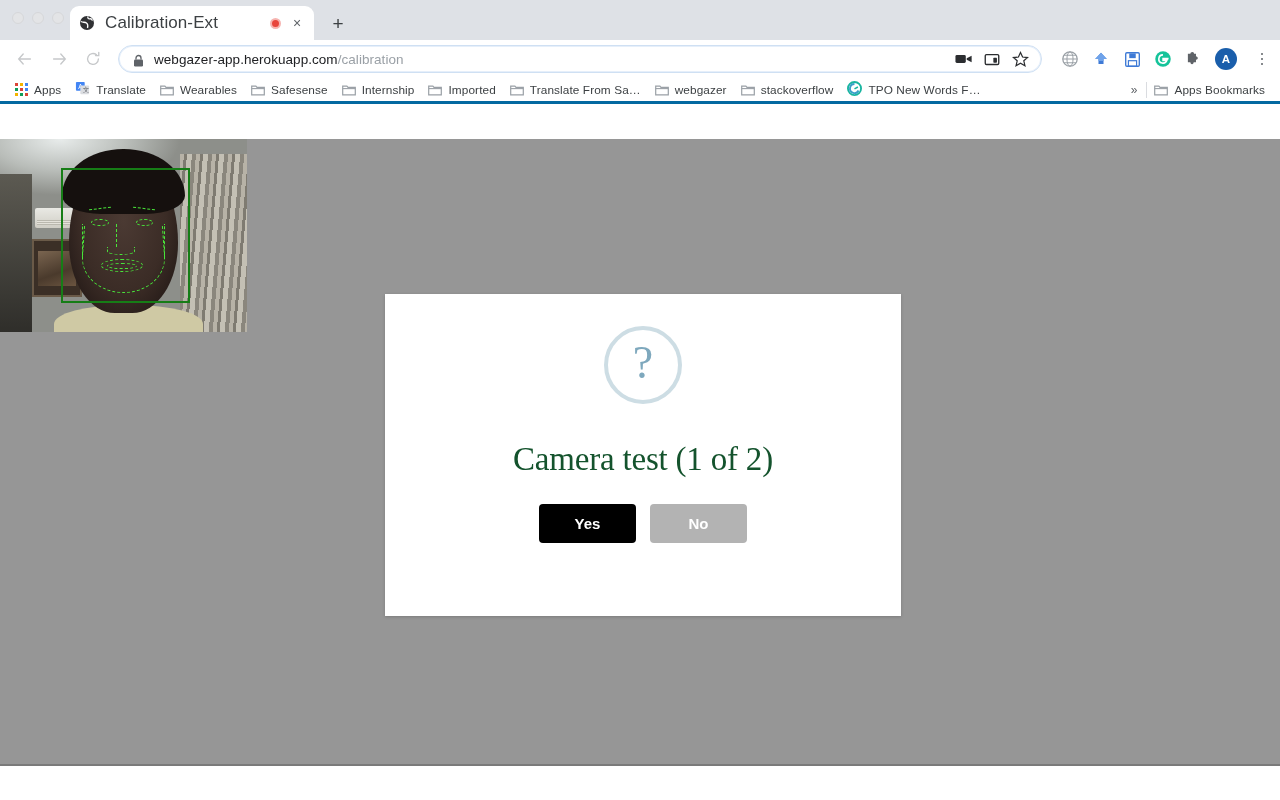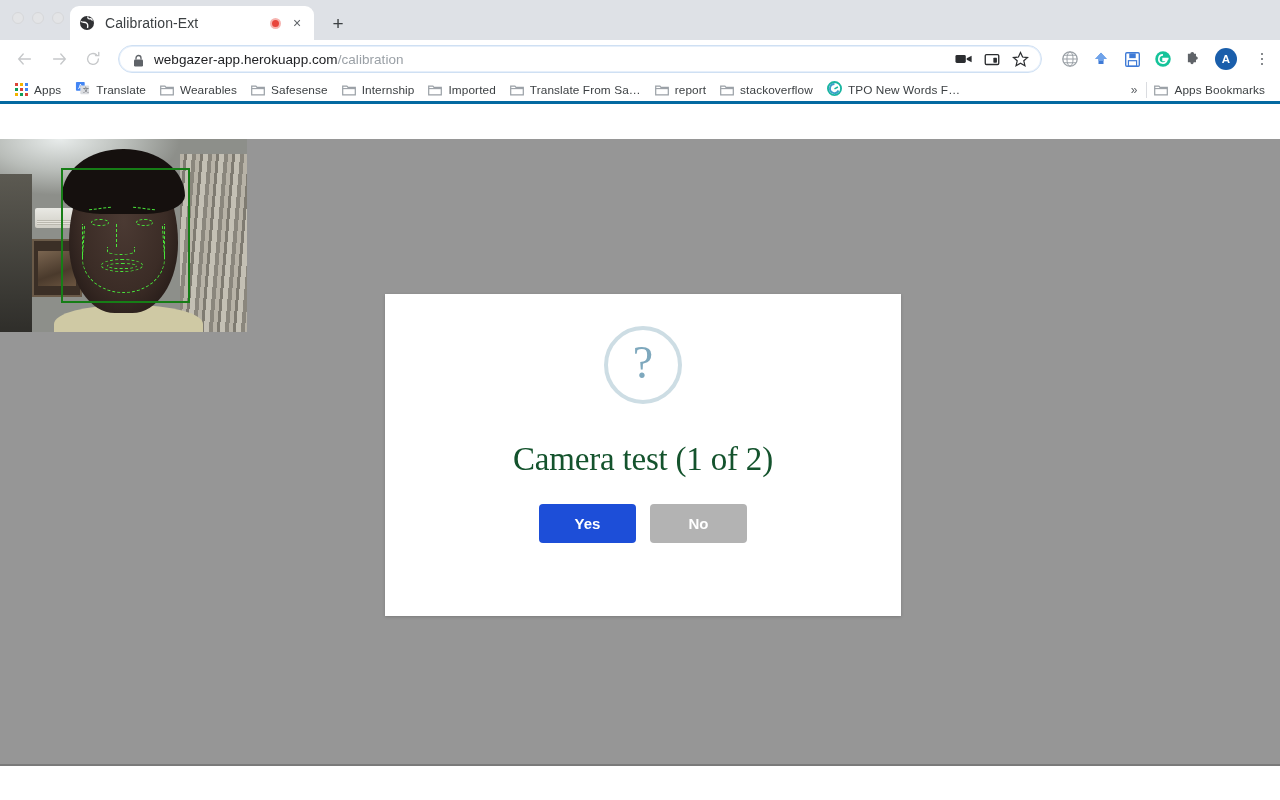--- a/index.html
+++ b/index.html
@@ -27,21 +27,21 @@
     margin-left: 62px;
     width: 244px; height: 34px;
     background: #ffffff;
     border-radius: 9px 9px 0 0;
     display: flex; align-items: center;
     padding: 0 9px;
     position: relative;
   }
   .tab-favicon { width:16px; height:16px; flex:0 0 16px; margin-right:10px; }
   .tab-title {
-    font-size: 14px; color: #3c4043; white-space: nowrap;
+    font-size: 17px; color: #3c4043; white-space: nowrap;
     overflow: hidden; text-overflow: ellipsis; flex: 1 1 auto;
     letter-spacing: .1px;
   }
   .rec-dot {
     width:11px; height:11px; border-radius:50%;
     background:#e8453c; border:2px solid #f6b4b0; flex:0 0 11px; margin-right:8px;
   }
   .tab-close {
     width:16px; height:16px; flex:0 0 16px; color:#5f6368;
     display:flex; align-items:center; justify-content:center; font-size:14px; line-height:1;
@@ -193,21 +193,21 @@
     font-family:"Liberation Serif", serif;
     font-size:16.5px; color:#3f3f3f; margin-top:12px;
   }
   .modal-btns { margin-top:26px; display:flex; justify-content:center; gap:14px; }
   .btn {
     border:none; border-radius:4px;
     font-family:"Liberation Sans", sans-serif;
     font-size:15px; font-weight:bold; color:#ffffff;
     width:97px; height:39px; cursor:pointer;
   }
-  .btn-yes { background:#1d4ed8; }
+  .btn-yes { background:#000000; }
   .btn-no  { background:#b3b3b3; }
 
   .report-btn {
     position:absolute; right:0px; bottom:37px;
     width:160px; height:42px;
     background:#1d5b8c; border:none; border-radius:4px;
     color:#a8aaac; font-size:15px;
     font-family:"Liberation Sans", sans-serif;
     cursor:pointer;
   }
@@ -415,21 +415,21 @@
       <span class="bm-label">Translate From Sa…</span>
     </div>
 
     <div class="bm">
       <span class="folder-ico">
         <svg viewBox="0 0 14 12" width="14" height="12">
           <path d="M.7 2.2h4.2l1.1 1.2h7.3v7.4H.7z" fill="none" stroke="#9aa0a6" stroke-width="1.2"></path>
           <path d="M.7 4.6h12.6" stroke="#9aa0a6" stroke-width="1.1"></path>
         </svg>
       </span>
-      <span class="bm-label">report</span>
+      <span class="bm-label">webgazer</span>
     </div>
 
     <div class="bm">
       <span class="folder-ico">
         <svg viewBox="0 0 14 12" width="14" height="12">
           <path d="M.7 2.2h4.2l1.1 1.2h7.3v7.4H.7z" fill="none" stroke="#9aa0a6" stroke-width="1.2"></path>
           <path d="M.7 4.6h12.6" stroke="#9aa0a6" stroke-width="1.1"></path>
         </svg>
       </span>
       <span class="bm-label">stackoverflow</span>

